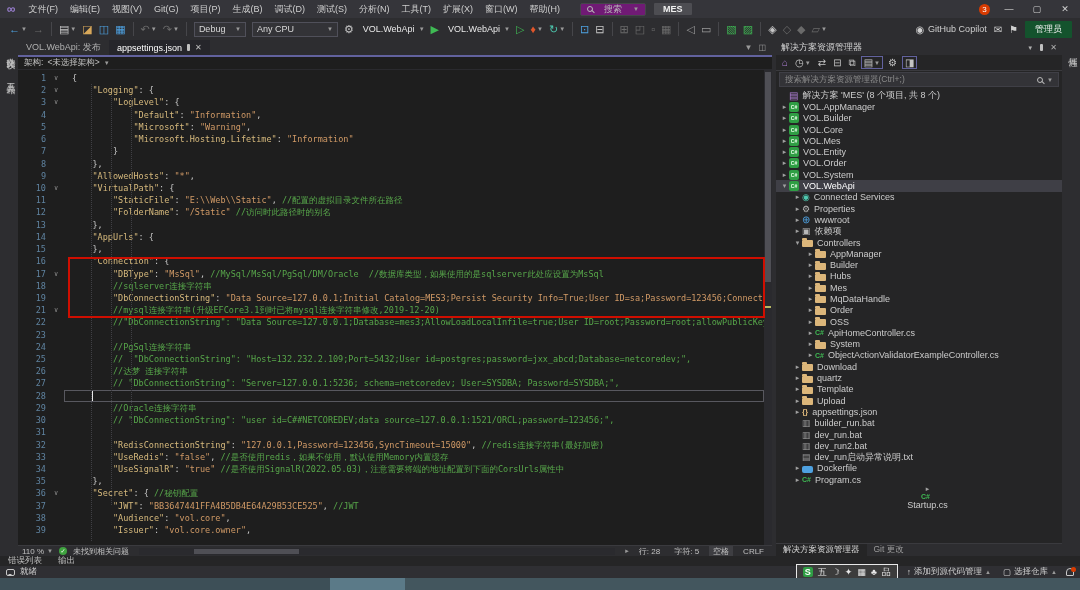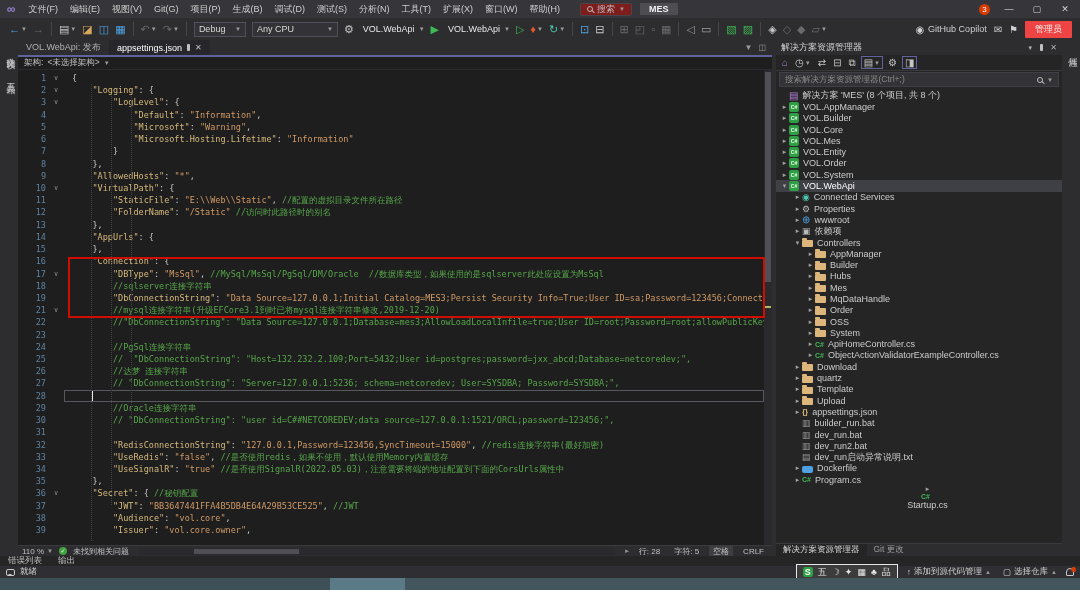--- a/index.html
+++ b/index.html
@@ -4,39 +4,39 @@
 <style>
   * { margin:0; padding:0; box-sizing:border-box; }
   html,body { background:#111; }
   body { font-family:"Liberation Sans", sans-serif; }
   #app { position:relative; width:1080px; height:590px; background:#1e1e1e; overflow:hidden; color:#c8c8c8; }
 
   
   #titlebar { position:absolute; left:0; top:0; width:1080px; height:18px; background:#35353a; display:flex; align-items:center; font-size:9px; color:#cfcfcf; }
   #vs-logo { color:#9a7fd1; font-weight:bold; font-size:12px; padding:0 7px; }
   .menu-item { padding:0 6px; height:18px; line-height:18px; cursor:default; }
-  #title-search { display:flex; align-items:center; gap:4px; background:#7f1d1d; border:1px solid #46464a; border-radius:2px; height:13px; padding:0 6px; margin-left:14px; color:#b8b8b8; }
+  #title-search { display:flex; align-items:center; gap:11px; background:#701a75; border:1px solid #46464a; border-radius:2px; height:13px; padding:0 6px; margin-left:14px; color:#b8b8b8; }
   .lens { position:relative; width:6px; height:6px; border:1px solid #b8b8b8; border-radius:50%; display:inline-block; }
   .lens::after { content:""; position:absolute; width:4px; height:1px; background:#b8b8b8; transform:rotate(45deg); right:-3px; bottom:-1px; }
   #title-sln { background:#4d4d52; color:#f0f0f0; padding:1px 9px; margin-left:8px; border-radius:1px; font-weight:bold; }
   #titlebar-right { margin-left:auto; display:flex; align-items:center; gap:10px; padding-right:6px; }
   #notif-badge { width:11px; height:11px; border-radius:50%; background:#d83b01; color:#fff; font-size:8px; text-align:center; line-height:11px; }
   .win-btn { width:18px; text-align:center; font-size:9px; color:#d0d0d0; }
 
   
   #toolbar { position:absolute; left:0; top:18px; width:1080px; height:22px; background:#2d2d30; display:flex; align-items:center; font-size:9px; padding-left:6px; }
   .tb-icon { display:inline-flex; align-items:center; height:18px; padding:0 2px; margin:0 1px; }
   .tb-glyph { font-size:11px; line-height:18px; }
   .tb-caret { color:#9a9a9a; font-size:6px; margin-left:1px; }
   .tb-sep { width:1px; height:14px; background:#46464a; margin:0 4px; }
   .tb-select { display:flex; align-items:center; justify-content:space-between; background:#333337; border:1px solid #50505a; height:15px; padding:0 4px; margin:0 3px; color:#d8d8d8; }
   .tb-run-label { color:#e8e8e8; margin:0 3px; }
   #toolbar-right { margin-left:auto; display:flex; align-items:center; gap:7px; padding-right:8px; color:#cfcfcf; }
   #copilot-wrap { display:flex; align-items:center; gap:4px; }
-  #admin-btn { background:#ef4444; color:#f2f2f2; padding:2px 10px; border-radius:1px; }
+  #admin-btn { background:#14532d; color:#f2f2f2; padding:2px 10px; border-radius:1px; }
 
   
   .vstrip { position:absolute; top:40px; width:18px; height:516px; background:#2d2d30; }
   #left-strip { left:0; }
   #right-strip { left:1062px; }
   .vtab { writing-mode:vertical-rl; font-size:9px; color:#c0c0c0; padding:6px 0; margin:4px 0 10px 4px; letter-spacing:1px; }
 
   
   #editor-group { position:absolute; left:18px; top:40px; width:754px; height:516px; background:#1e1e1e; display:flex; flex-direction:column; }
   #doc-tabs { height:17px; background:#2d2d30; border-bottom:2px solid #62629e; display:flex; align-items:stretch; font-size:9px; }
@@ -523,27 +523,27 @@
           <span class="tr-ic ic-folder"></span>
           <span>Order</span>
         </div>
         <div class="tree-row" style="padding-left: 30px;">
           <span class="tr-arrow">▸</span>
           <span class="tr-ic ic-folder"></span>
           <span>OSS</span>
         </div>
         <div class="tree-row" style="padding-left: 30px;">
           <span class="tr-arrow">▸</span>
-          <span class="tr-ic ic-folder"></span>
-          <span>System</span>
-        </div>
-        <div class="tree-row" style="padding-left: 30px;">
-          <span class="tr-arrow">▸</span>
           <span class="tr-ic ic-cs">C#</span>
           <span>ApiHomeController.cs</span>
+        </div>
+        <div class="tree-row" style="padding-left: 30px;">
+          <span class="tr-arrow">▸</span>
+          <span class="tr-ic ic-folder"></span>
+          <span>System</span>
         </div>
         <div class="tree-row" style="padding-left: 30px;">
           <span class="tr-arrow">▸</span>
           <span class="tr-ic ic-cs">C#</span>
           <span>ObjectActionValidatorExampleController.cs</span>
         </div>
         <div class="tree-row" style="padding-left: 17px;">
           <span class="tr-arrow">▸</span>
           <span class="tr-ic ic-folder"></span>
           <span>Download</span>

